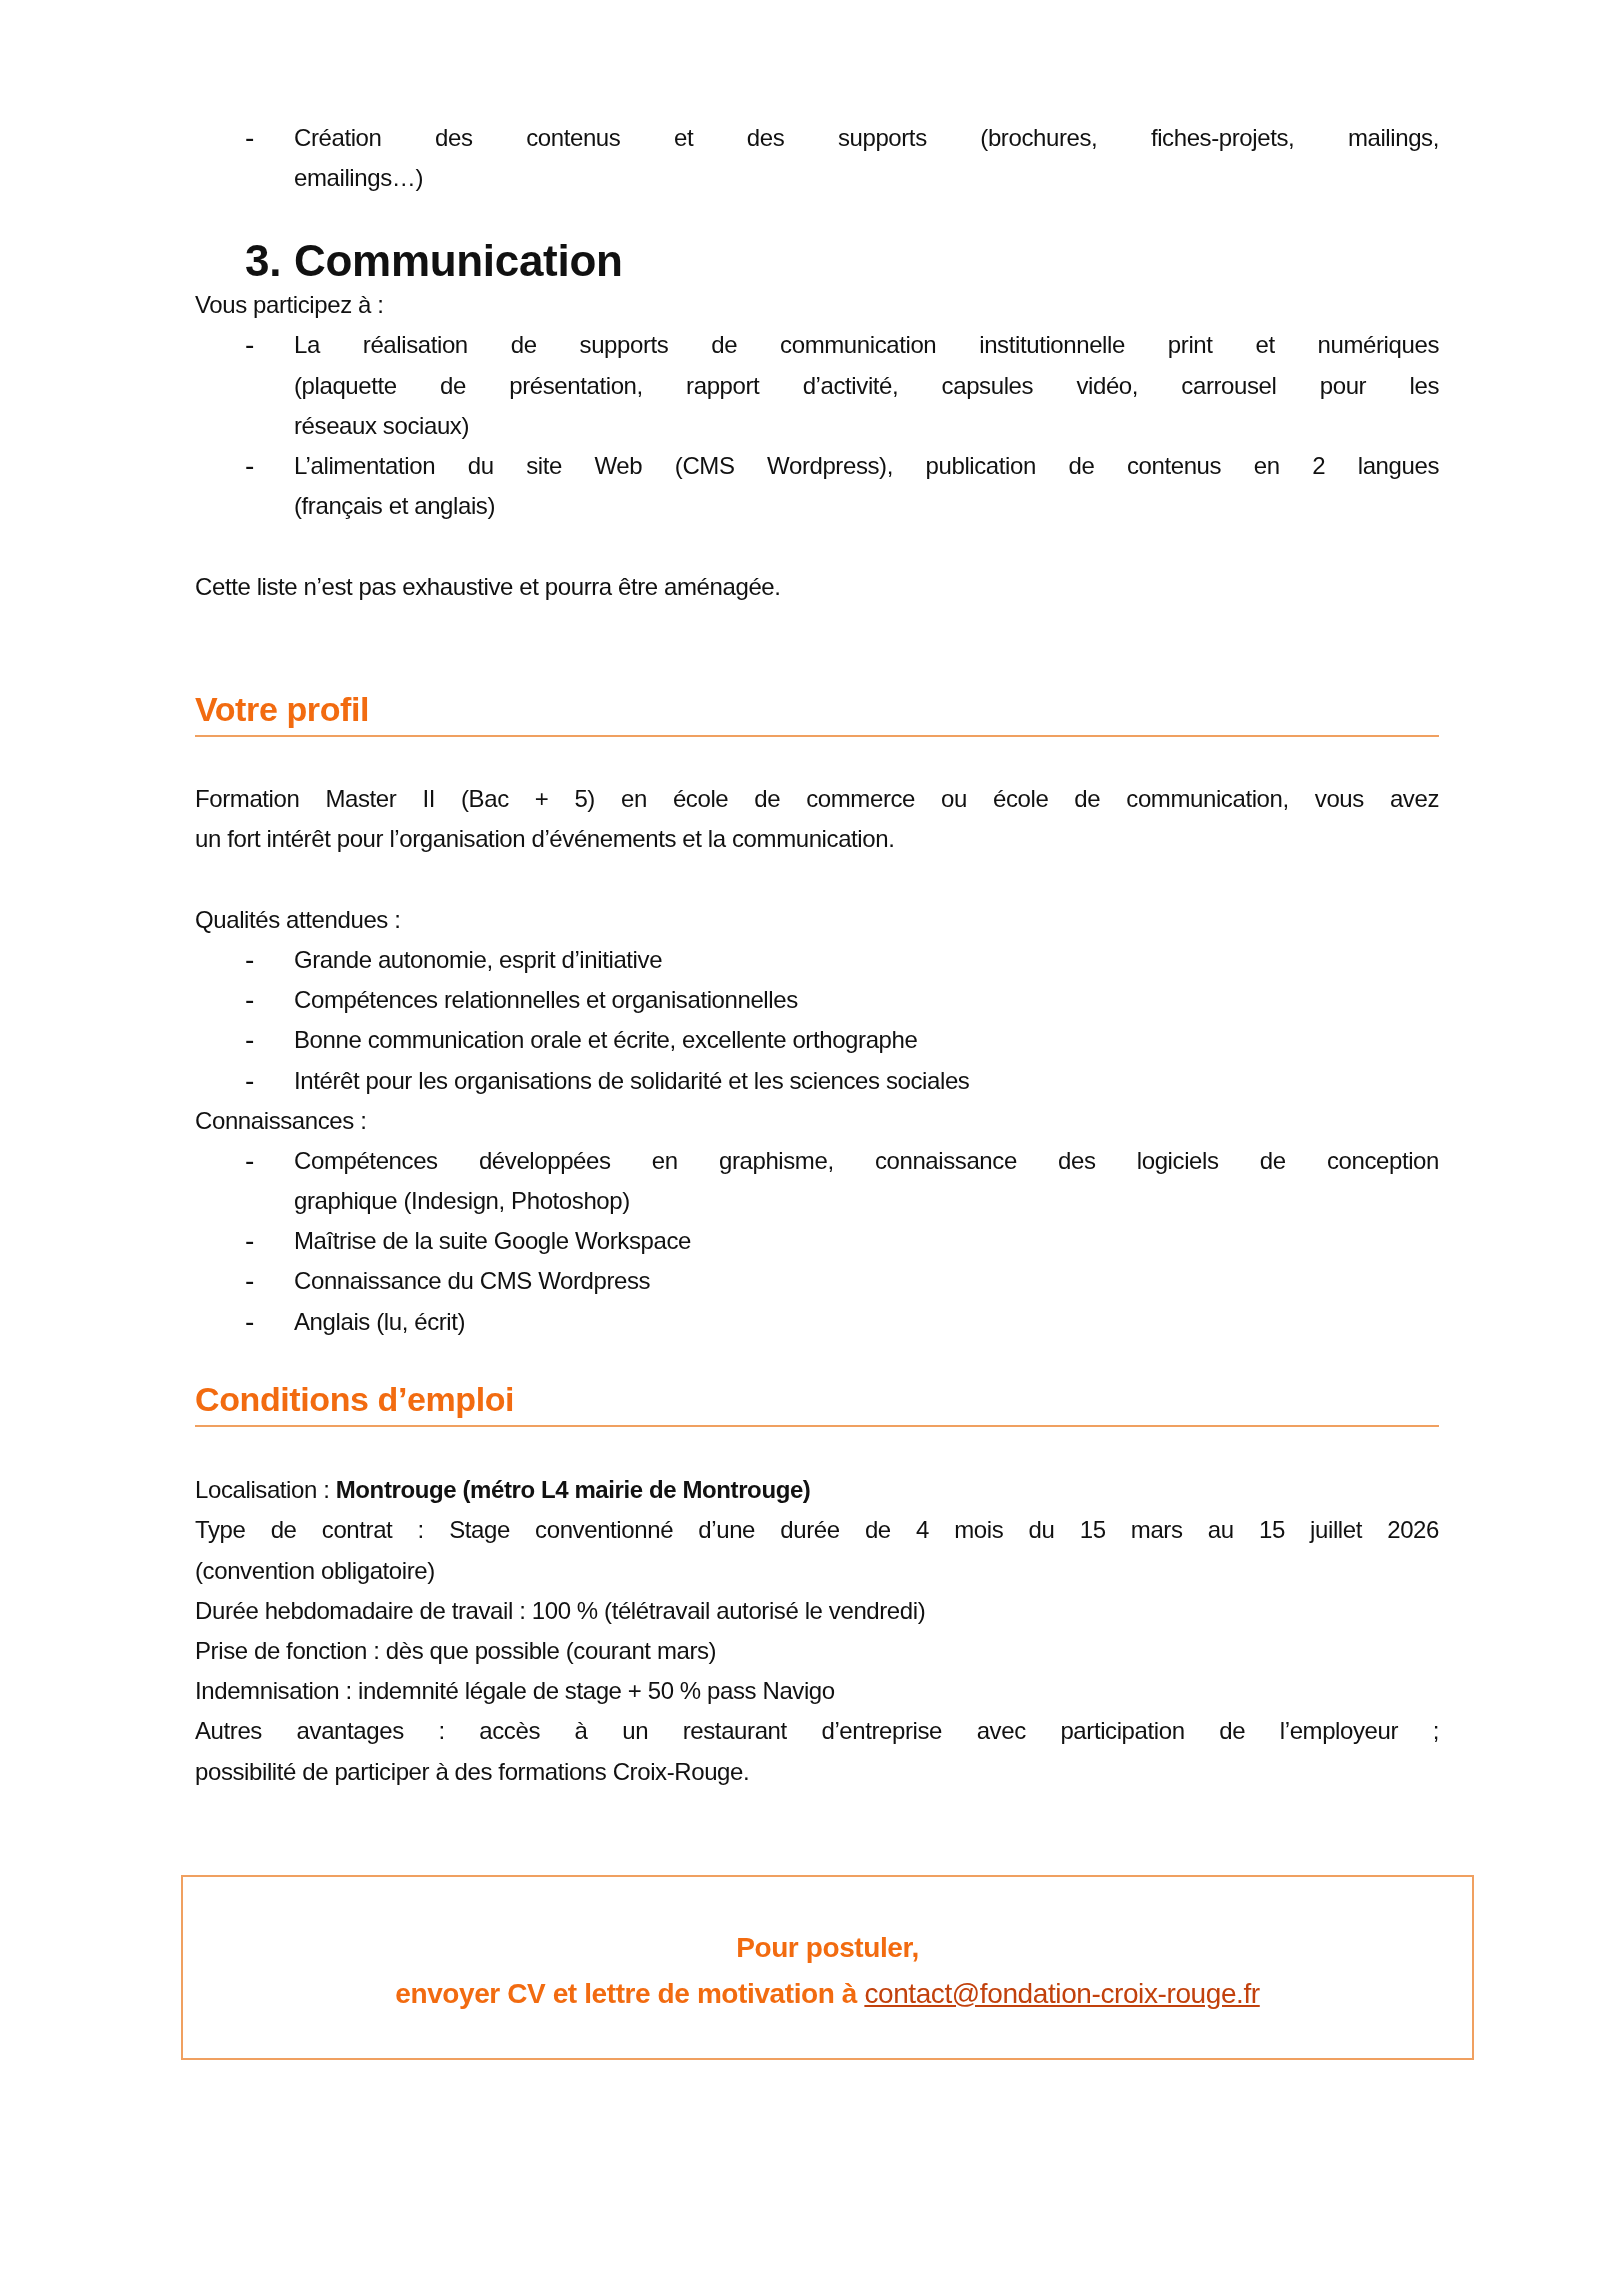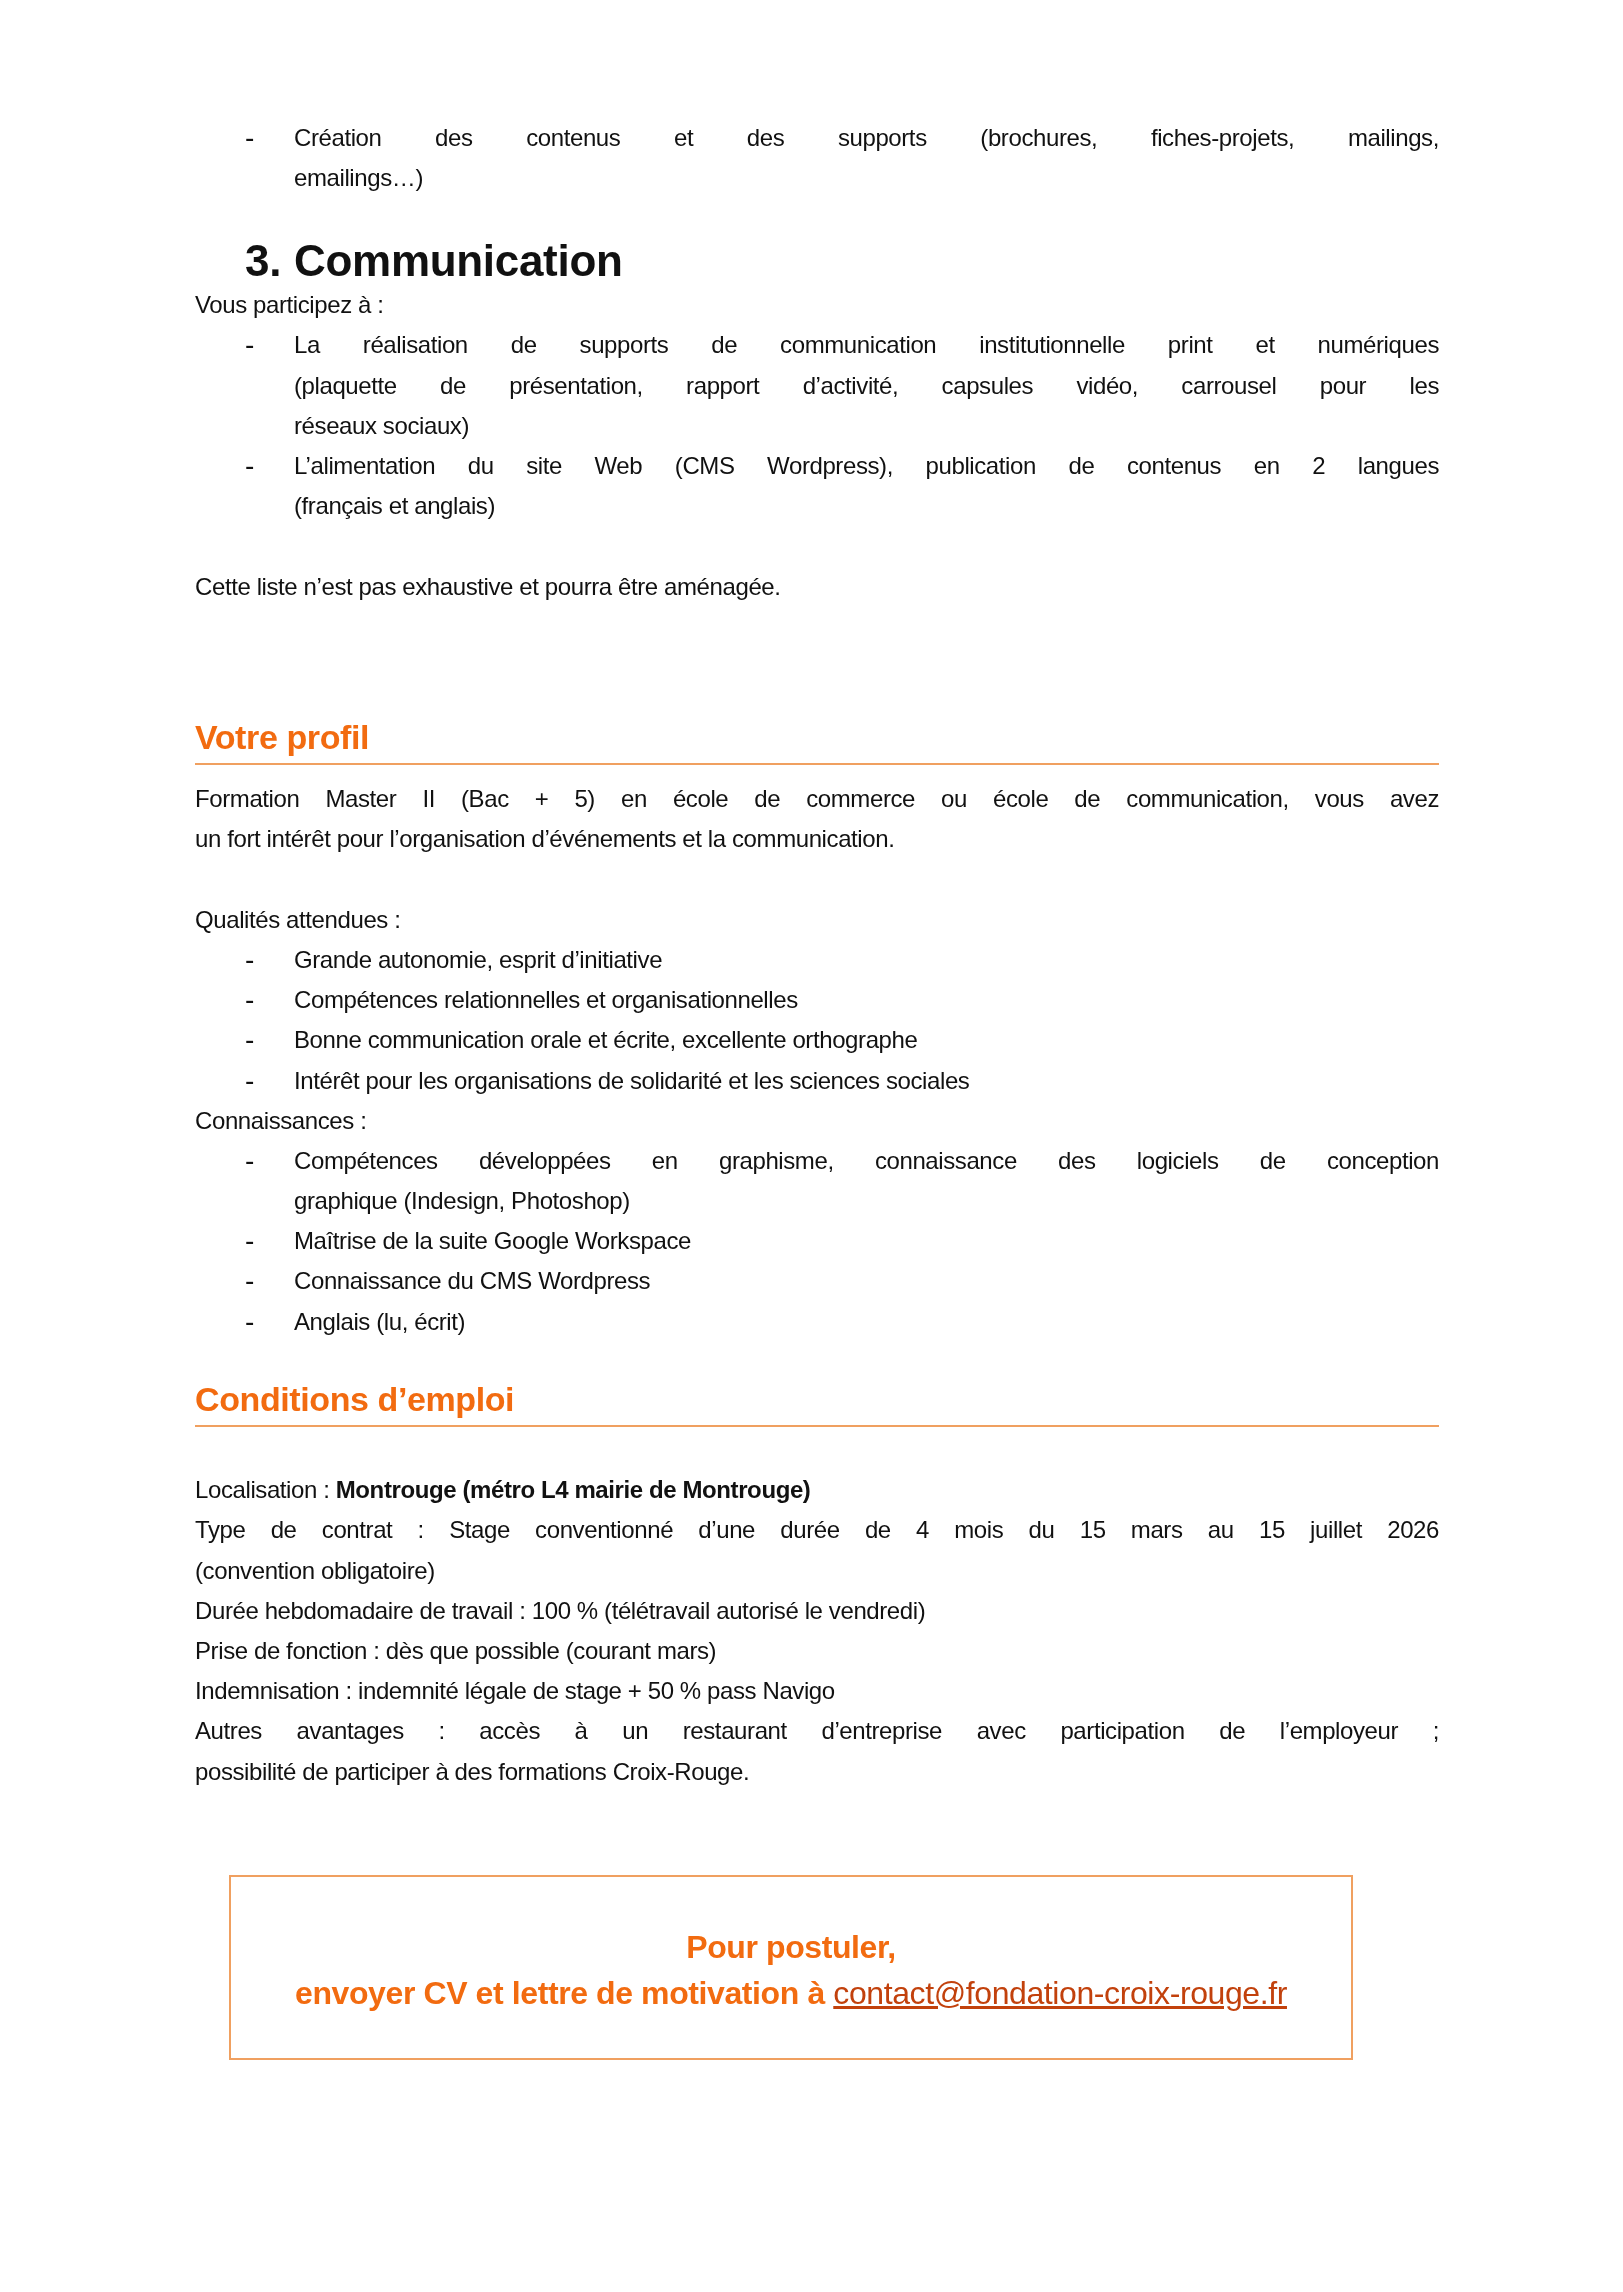--- a/index.html
+++ b/index.html
@@ -15,23 +15,23 @@
     .para { left: 195px; width: 1244px; }
     .h3 { position: absolute; left: 245px; font-size: 44px; font-weight: bold; line-height: 43px; letter-spacing: -0.3px; }
     .h3 .num { display: inline-block; width: 49px; }
     .section-head {
       position: absolute; left: 195px; width: 1244px;
       color: #f26b10; font-weight: bold; font-size: 34px; line-height: 43px; letter-spacing: -0.4px;
       border-bottom: 2.9px solid #f0a060; padding-bottom: 3.9px;
     }
     b { font-weight: bold; }
     .apply-box {
-      position: absolute; left: 181px; top: 1875px; width: 1124px; height: 185px;
+      position: absolute; left: 181px; top: 1875px; width: 1293px; height: 185px;
       border: 2.9px solid #f0a060; box-sizing: border-box; text-align: center;
-      color: #f26b10; font-weight: bold; font-size: 32px; letter-spacing: -0.4px; margin-left: 48px;
+      color: #f26b10; font-weight: bold; font-size: 28px; letter-spacing: -0.4px;
     }
     .apply-box .l1 { position: absolute; left: 0; right: 0; top: 49px; line-height: 43px; }
     .apply-box .l2 { position: absolute; left: 0; right: 0; top: 95px; line-height: 43px; }
     .apply-box a { color: #c2410c; font-weight: normal; text-decoration: underline; }
   </style>
 </head>
 <body>
 
 <div class="page">
 
@@ -48,21 +48,21 @@
   <div class="txt just item" style="top:325px">La réalisation de supports de communication institutionnelle print et numériques</div>
   <div class="txt just item" style="top:366px">(plaquette de présentation, rapport d’activité, capsules vidéo, carrousel pour les</div>
   <div class="txt item" style="top:406px">réseaux sociaux)</div>
 
   <span class="dash" style="top:446px">-</span>
   <div class="txt just item" style="top:446px">L’alimentation du site Web (CMS Wordpress), publication de contenus en 2 langues</div>
   <div class="txt item" style="top:486px">(français et anglais)</div>
 
   <div class="txt para" style="top:567px">Cette liste n’est pas exhaustive et pourra être aménagée.</div>
 
-  <div class="section-head" style="top:716px">Votre profil</div>
+  <div class="section-head" style="top:688px">Votre profil</div>
 
   <div class="txt just para" style="top:779px">Formation Master II (Bac + 5) en école de commerce ou école de communication, vous avez</div>
   <div class="txt para" style="top:819px">un fort intérêt pour l’organisation d’événements et la communication.</div>
 
   <div class="txt para" style="top:900px">Qualités attendues :</div>
 
   <span class="dash" style="top:940px">-</span>
   <div class="txt item" style="top:940px">Grande autonomie, esprit d’initiative</div>
   <span class="dash" style="top:980px">-</span>
   <div class="txt item" style="top:980px">Compétences relationnelles et organisationnelles</div>

